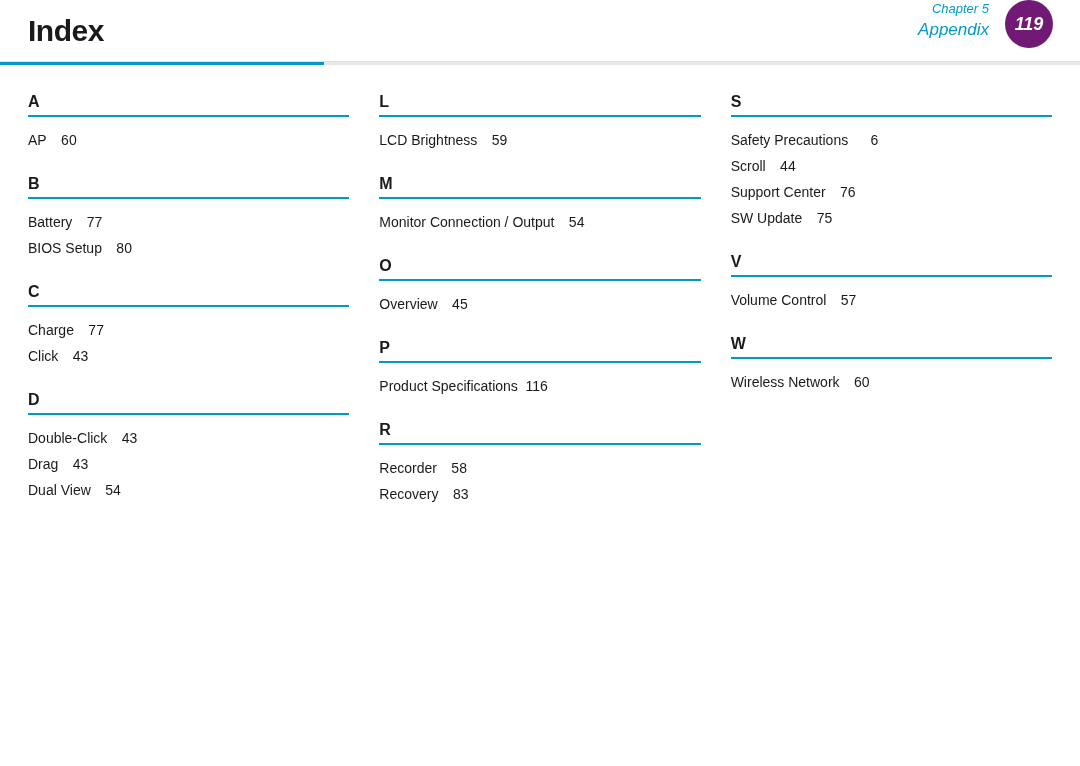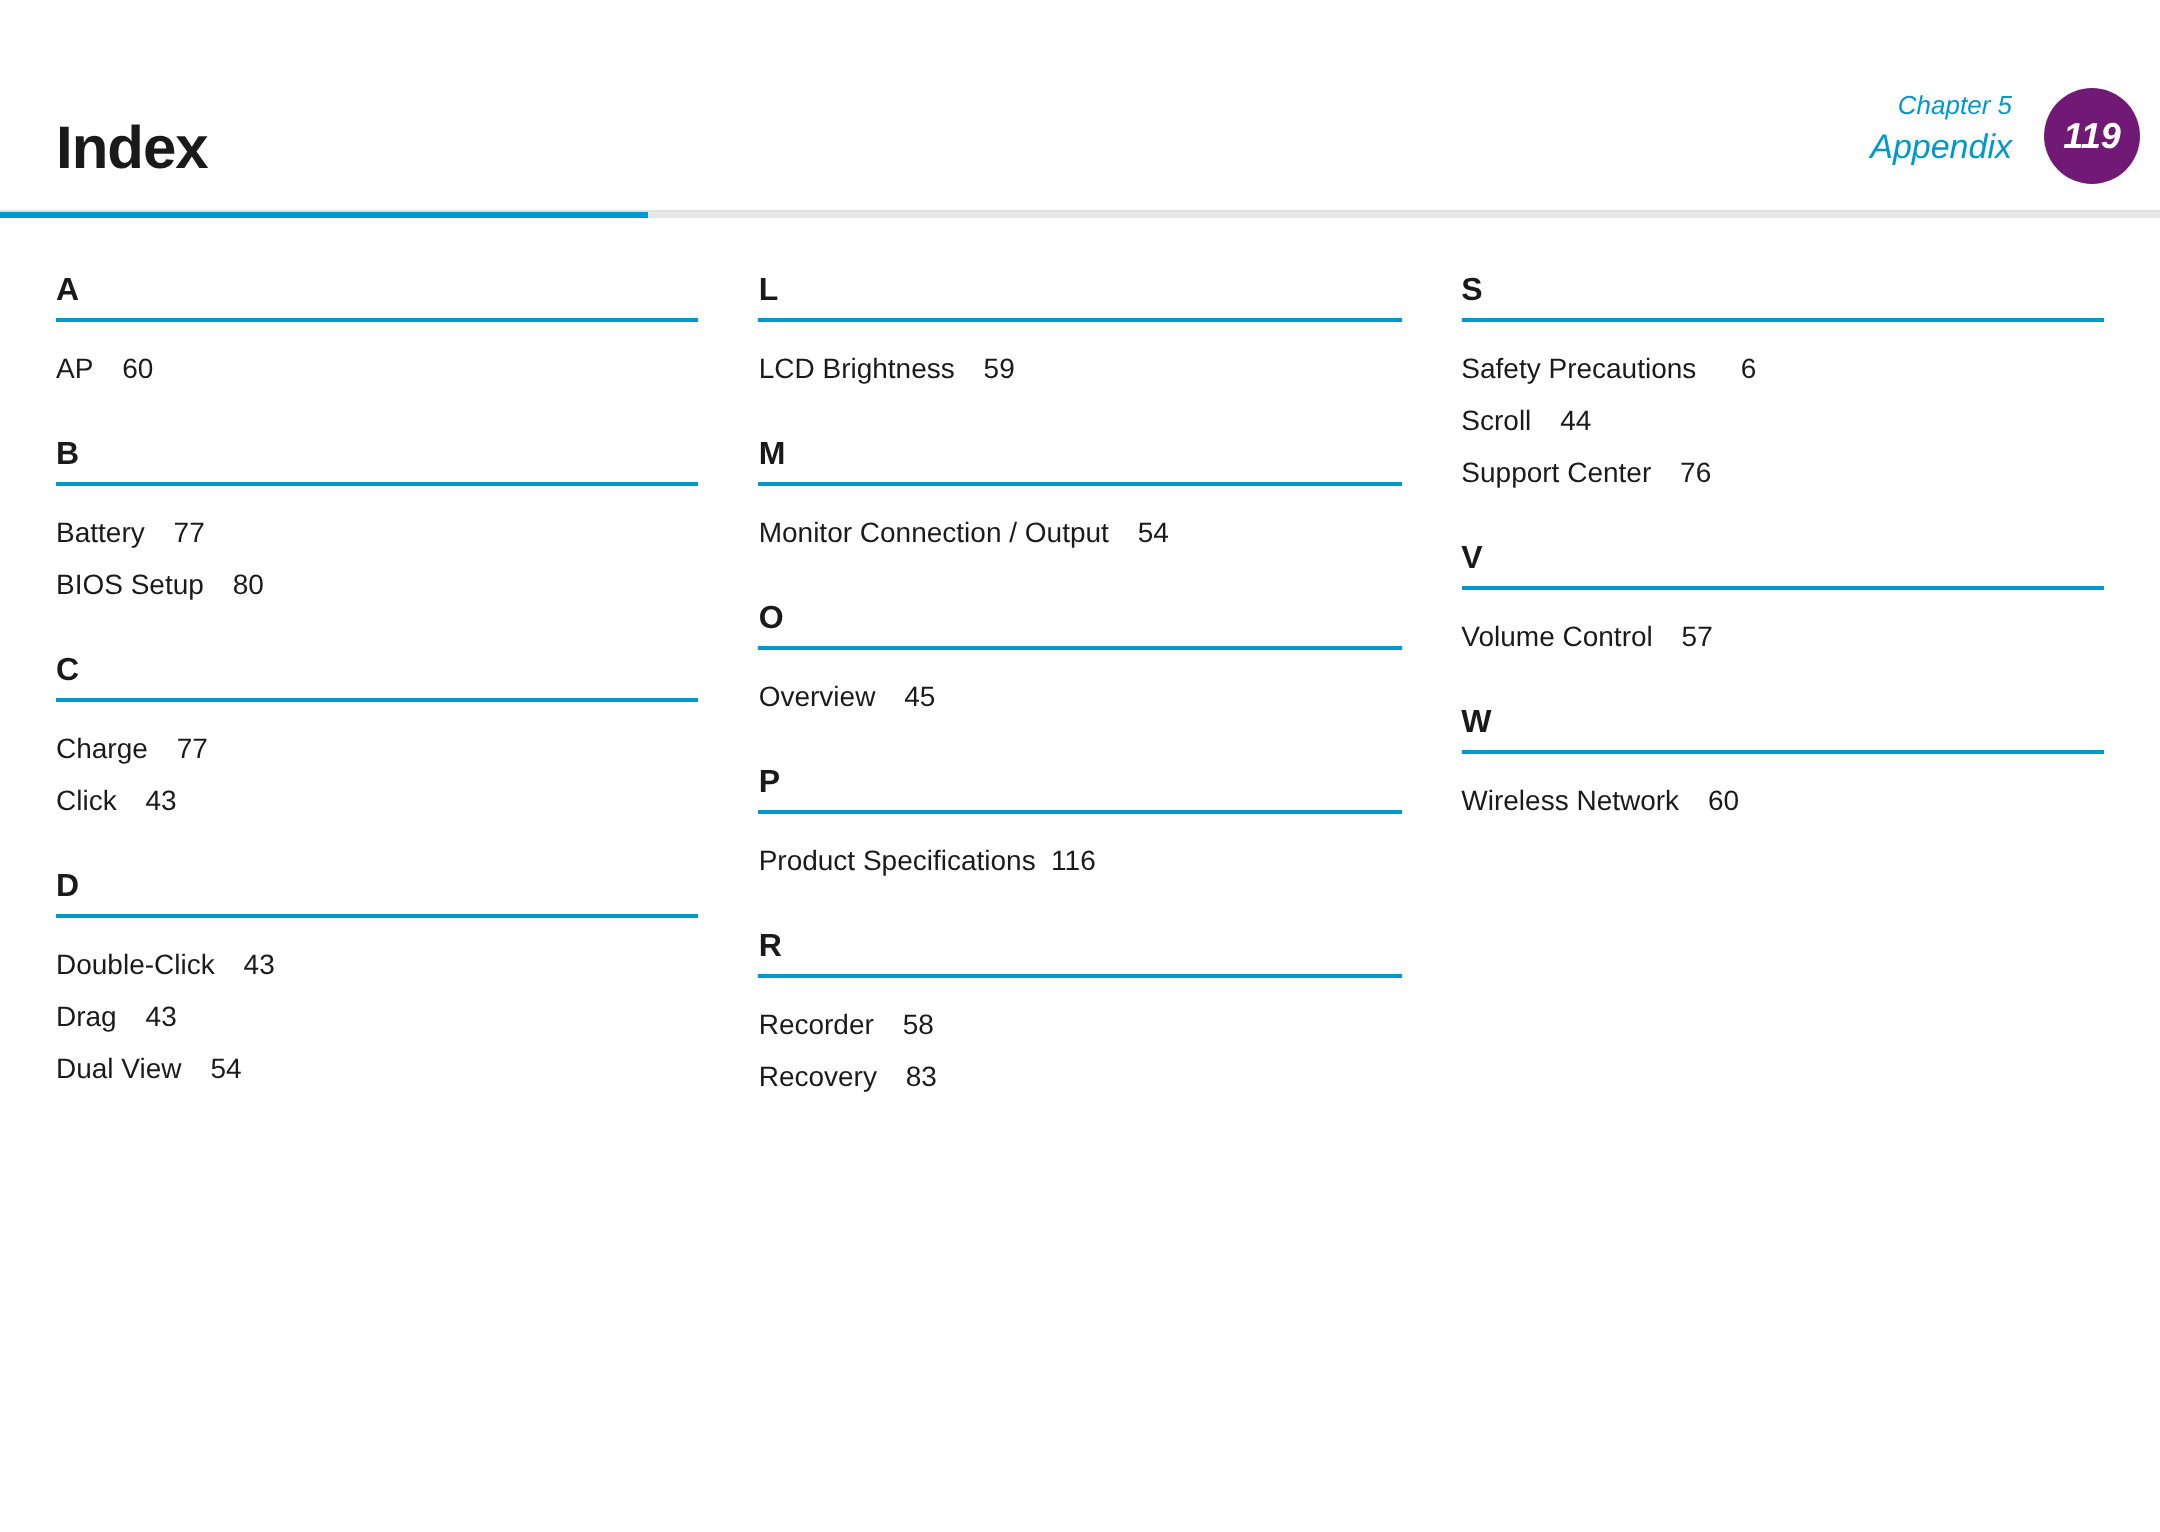--- a/index.html
+++ b/index.html
@@ -14,24 +14,23 @@
       background: #ffffff;
       font-family: 'Arial', sans-serif;
       overflow: hidden;
     }
 
     
     .header {
       display: flex;
       justify-content: space-between;
       align-items: center;
-      padding: 0 0 0 28px;
+      padding: 0 17px 0 28px;
       height: 62px;
       border-bottom: 1px solid #e0e0e0;
-      margin-top: 44px;
     }
 
     .header-title {
       font-size: 30px;
       font-weight: 700;
       color: #1a1a1a;
       letter-spacing: -0.5px;
     }
 
     .header-right {
@@ -255,20 +254,24 @@
           <span class="entry-page">6</span>
         </div>
         <div class="index-entry">
           <span class="entry-name">Scroll</span>
           <span class="entry-page">44</span>
         </div>
         <div class="index-entry">
           <span class="entry-name">Support Center</span>
           <span class="entry-page">76</span>
         </div>
+        <div class="index-entry">
+          <span class="entry-name">SW Update</span>
+          <span class="entry-page">75</span>
+        </div>
       </div>
       <div class="section">
         <div class="section-letter">V</div>
         <div class="section-divider"></div>
         <div class="index-entry">
           <span class="entry-name">Volume Control</span>
           <span class="entry-page">57</span>
         </div>
       </div>
       <div class="section">

